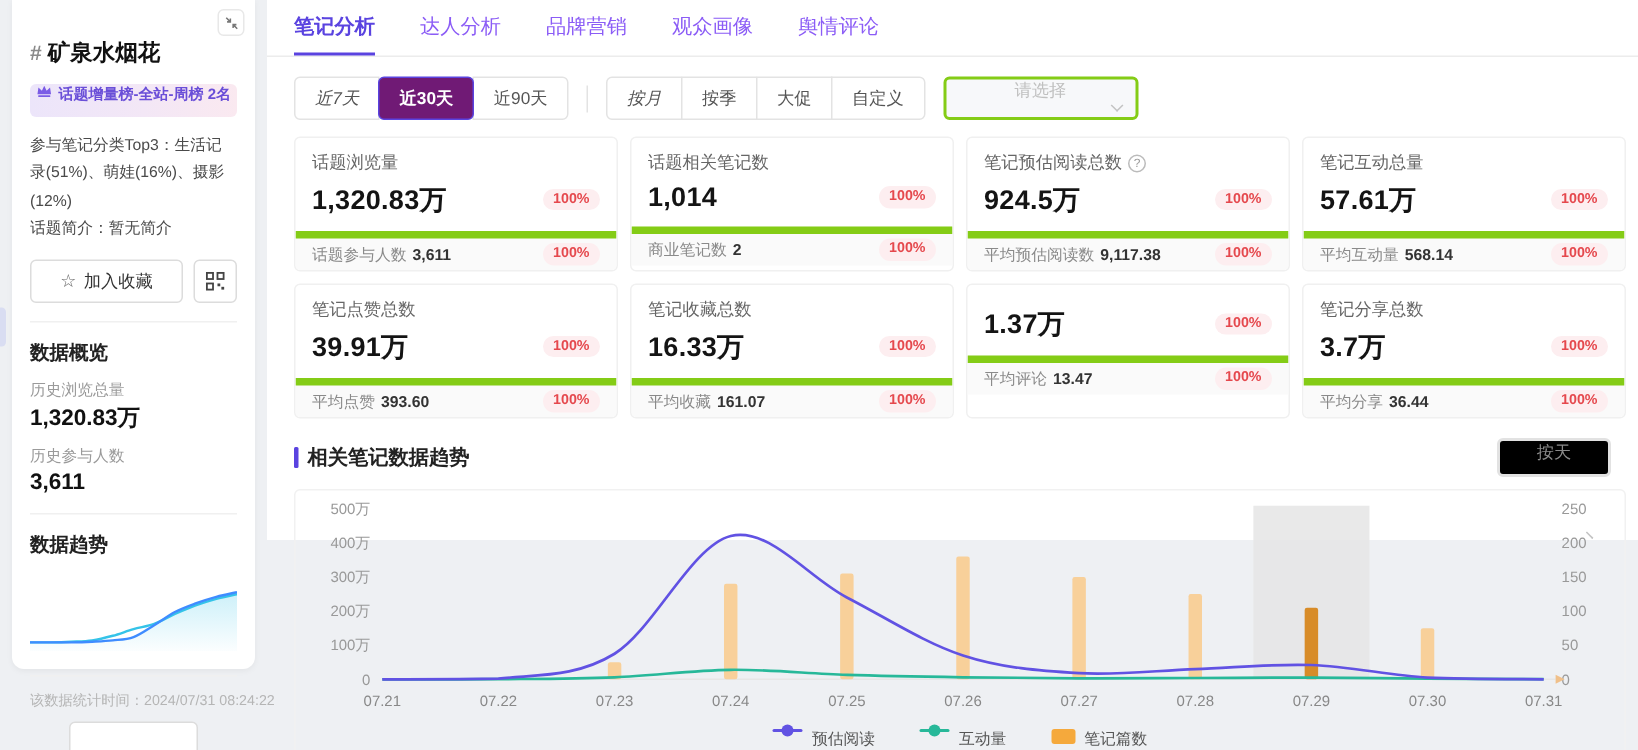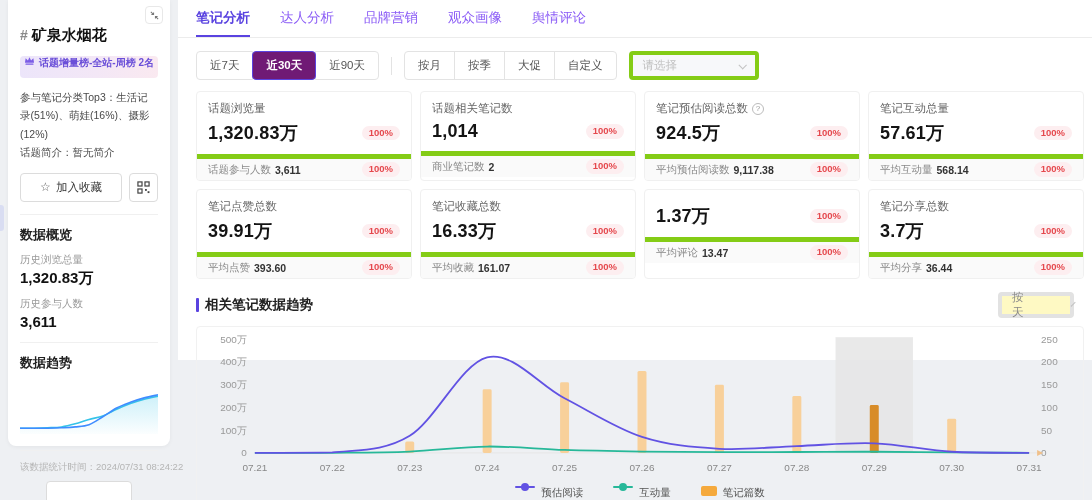--- a/index.html
+++ b/index.html
@@ -35,27 +35,27 @@
   
   .main { position:absolute; left:178px; top:0; width:914px; height:360px; background:#fff; }
   .tabbar { display:flex; gap:30px; padding:0 18px; height:38px; align-items:stretch; border-bottom:1px solid #ececec; }
   .tab { display:flex; align-items:center; font-size:13.5px; color:#8b5cf6; cursor:pointer; border-bottom:2px solid transparent; }
   .tab.active { color:#5a43e0; font-weight:bold; border-bottom-color:#5a43e0; }
 
   .filters { display:flex; align-items:center; margin:13px 18px 0; gap:12px; }
   .seg { display:flex; }
   .seg .seg-btn { border:1px solid #e3e3e3; background:#fff; height:29px; padding:0 13px; font-size:11.5px; color:#555;
                   margin-left:-1px; cursor:pointer; font-family:inherit; }
-  .seg .seg-btn:first-child { border-radius:4px 0 0 4px; margin-left:0; }
+  .seg .seg-btn:first-child { border-radius:4px 0 0 4px; margin-left:0;font-style:italic; }
   .seg .seg-btn:last-child { border-radius:0 4px 4px 0; }
   .seg .seg-btn.active { background:#701a75; border-color:#5a43e0; color:#fff; border-radius:4px; position:relative; z-index:1; font-weight:bold; }
   .v-divider { width:1px; height:18px; background:#e3e3e3; }
-  .select { height:29px; border:4px solid #84cc16; border-radius:4px; background:#f7f8fa; display:flex; align-items:center;
-            padding:0 10px; font-size:11.5px; color:#c0c0c0; cursor:pointer; }
-  .select.small { background:#fef9c3; color:#8a8a8a; height:26px; width:76px; border-color:#e2e2e2;gap:48px; }
+  .select { height:29px; border:2px solid #84cc16; border-radius:4px; background:#f7f8fa; display:flex; align-items:center;
+            padding:0 10px; font-size:11.5px; color:#c0c0c0; cursor:pointer;flex-direction:column; }
+  .select.small { background:#000000; color:#8a8a8a; height:26px; width:76px; border-color:#e2e2e2;gap:48px; }
   .select .chev { width:6px; height:6px; border-right:1.4px solid #c3c3c3; border-bottom:1.4px solid #c3c3c3;
                   transform:rotate(45deg) translateY(-1px); margin-left:auto; }
   .select.placeholder { width:130px; }
 
   
   .cards { display:grid; grid-template-columns:repeat(4,1fr); gap:8px; margin:11px 8px 0 18px; }
   .card { border:1px solid #f0f0f0; border-radius:4px; background:#fff; overflow:hidden; }
   .card-top { padding:9px 11px 9px; }
   .card-label-row { font-size:11.5px; color:#666; display:flex; align-items:center; gap:4px; }
   .info-i { width:12px; height:12px; border:1px solid #bbb; border-radius:50%; color:#999; font-size:8px;

